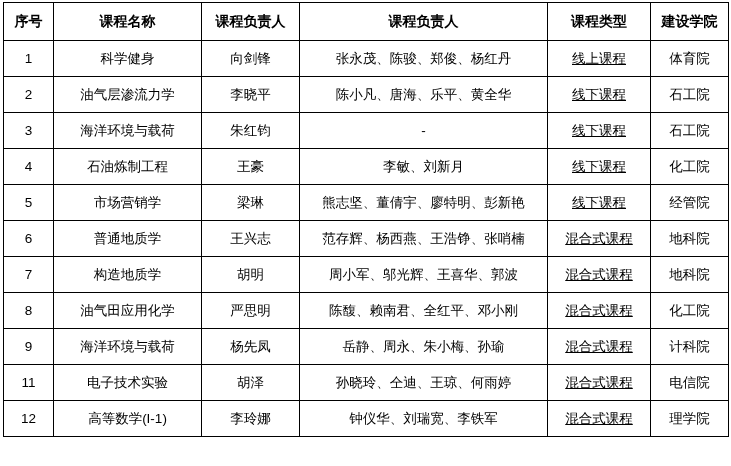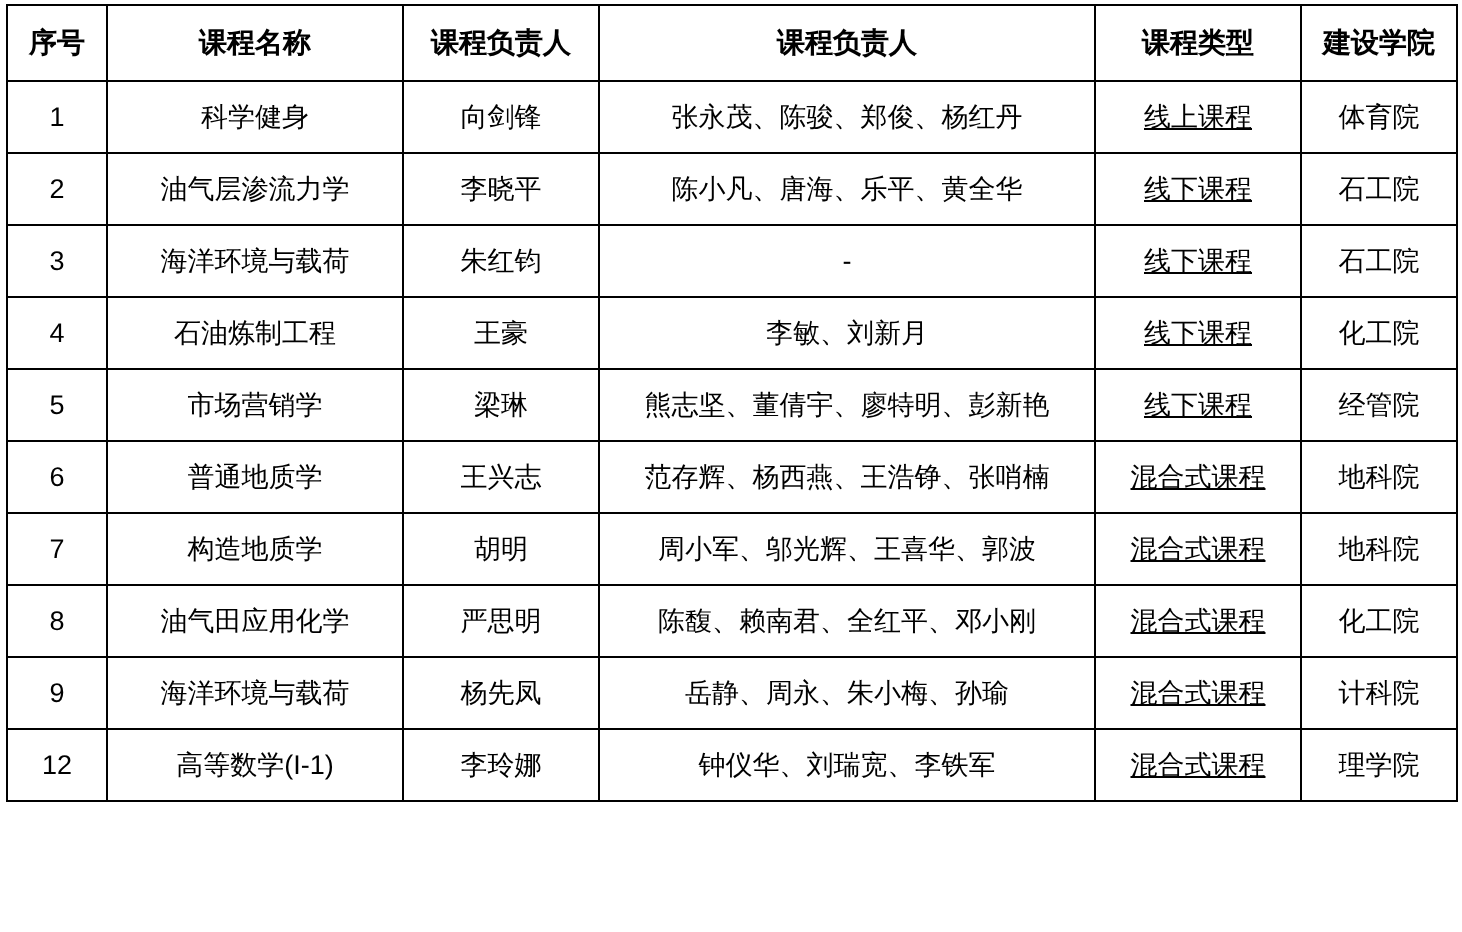--- a/index.html
+++ b/index.html
@@ -144,20 +144,28 @@
       </tr>
       <tr>
         <td class="seq">9</td>
         <td class="name">海洋环境与载荷</td>
         <td class="leader">杨先凤</td>
         <td class="members">岳静、周永、朱小梅、孙瑜</td>
         <td class="type">混合式课程</td>
         <td class="college">计科院</td>
       </tr>
       <tr>
+        <td class="seq">11</td>
+        <td class="name">电子技术实验</td>
+        <td class="leader">胡泽</td>
+        <td class="members">孙晓玲、仝迪、王琼、何雨婷</td>
+        <td class="type">混合式课程</td>
+        <td class="college">电信院</td>
+      </tr>
+      <tr>
         <td class="seq">12</td>
         <td class="name">高等数学(I-1)</td>
         <td class="leader">李玲娜</td>
         <td class="members">钟仪华、刘瑞宽、李铁军</td>
         <td class="type">混合式课程</td>
         <td class="college">理学院</td>
       </tr>
     </tbody>
   </table>
 </div>

